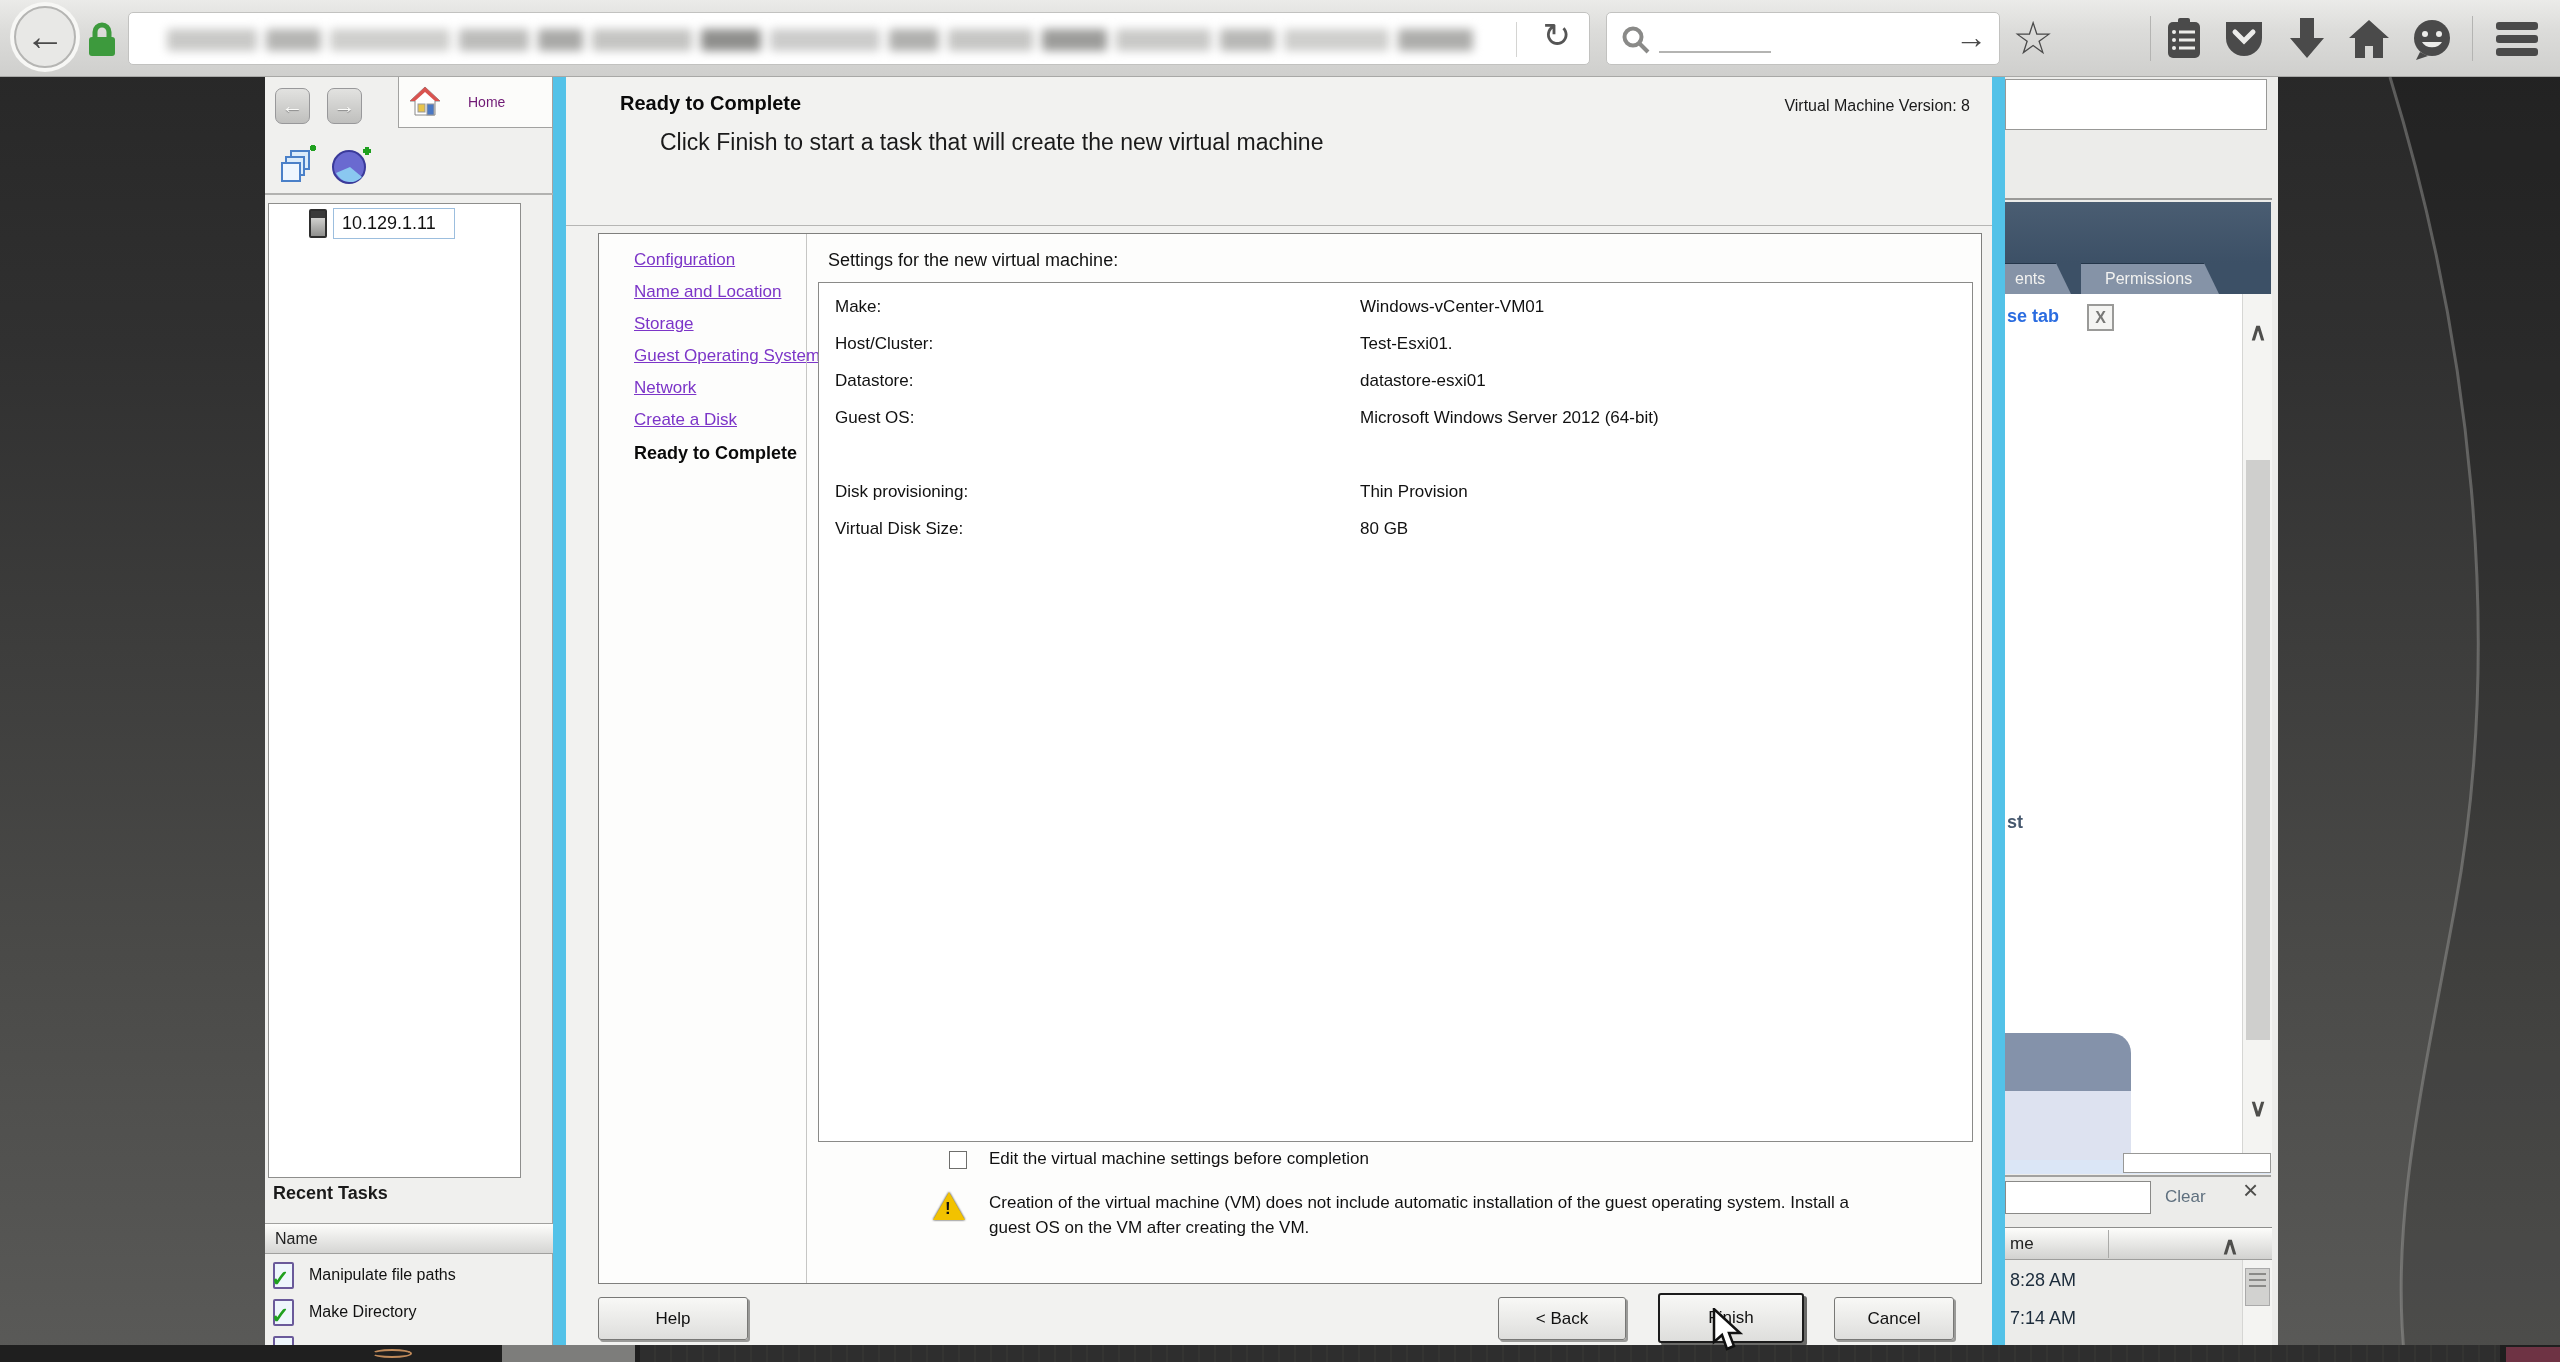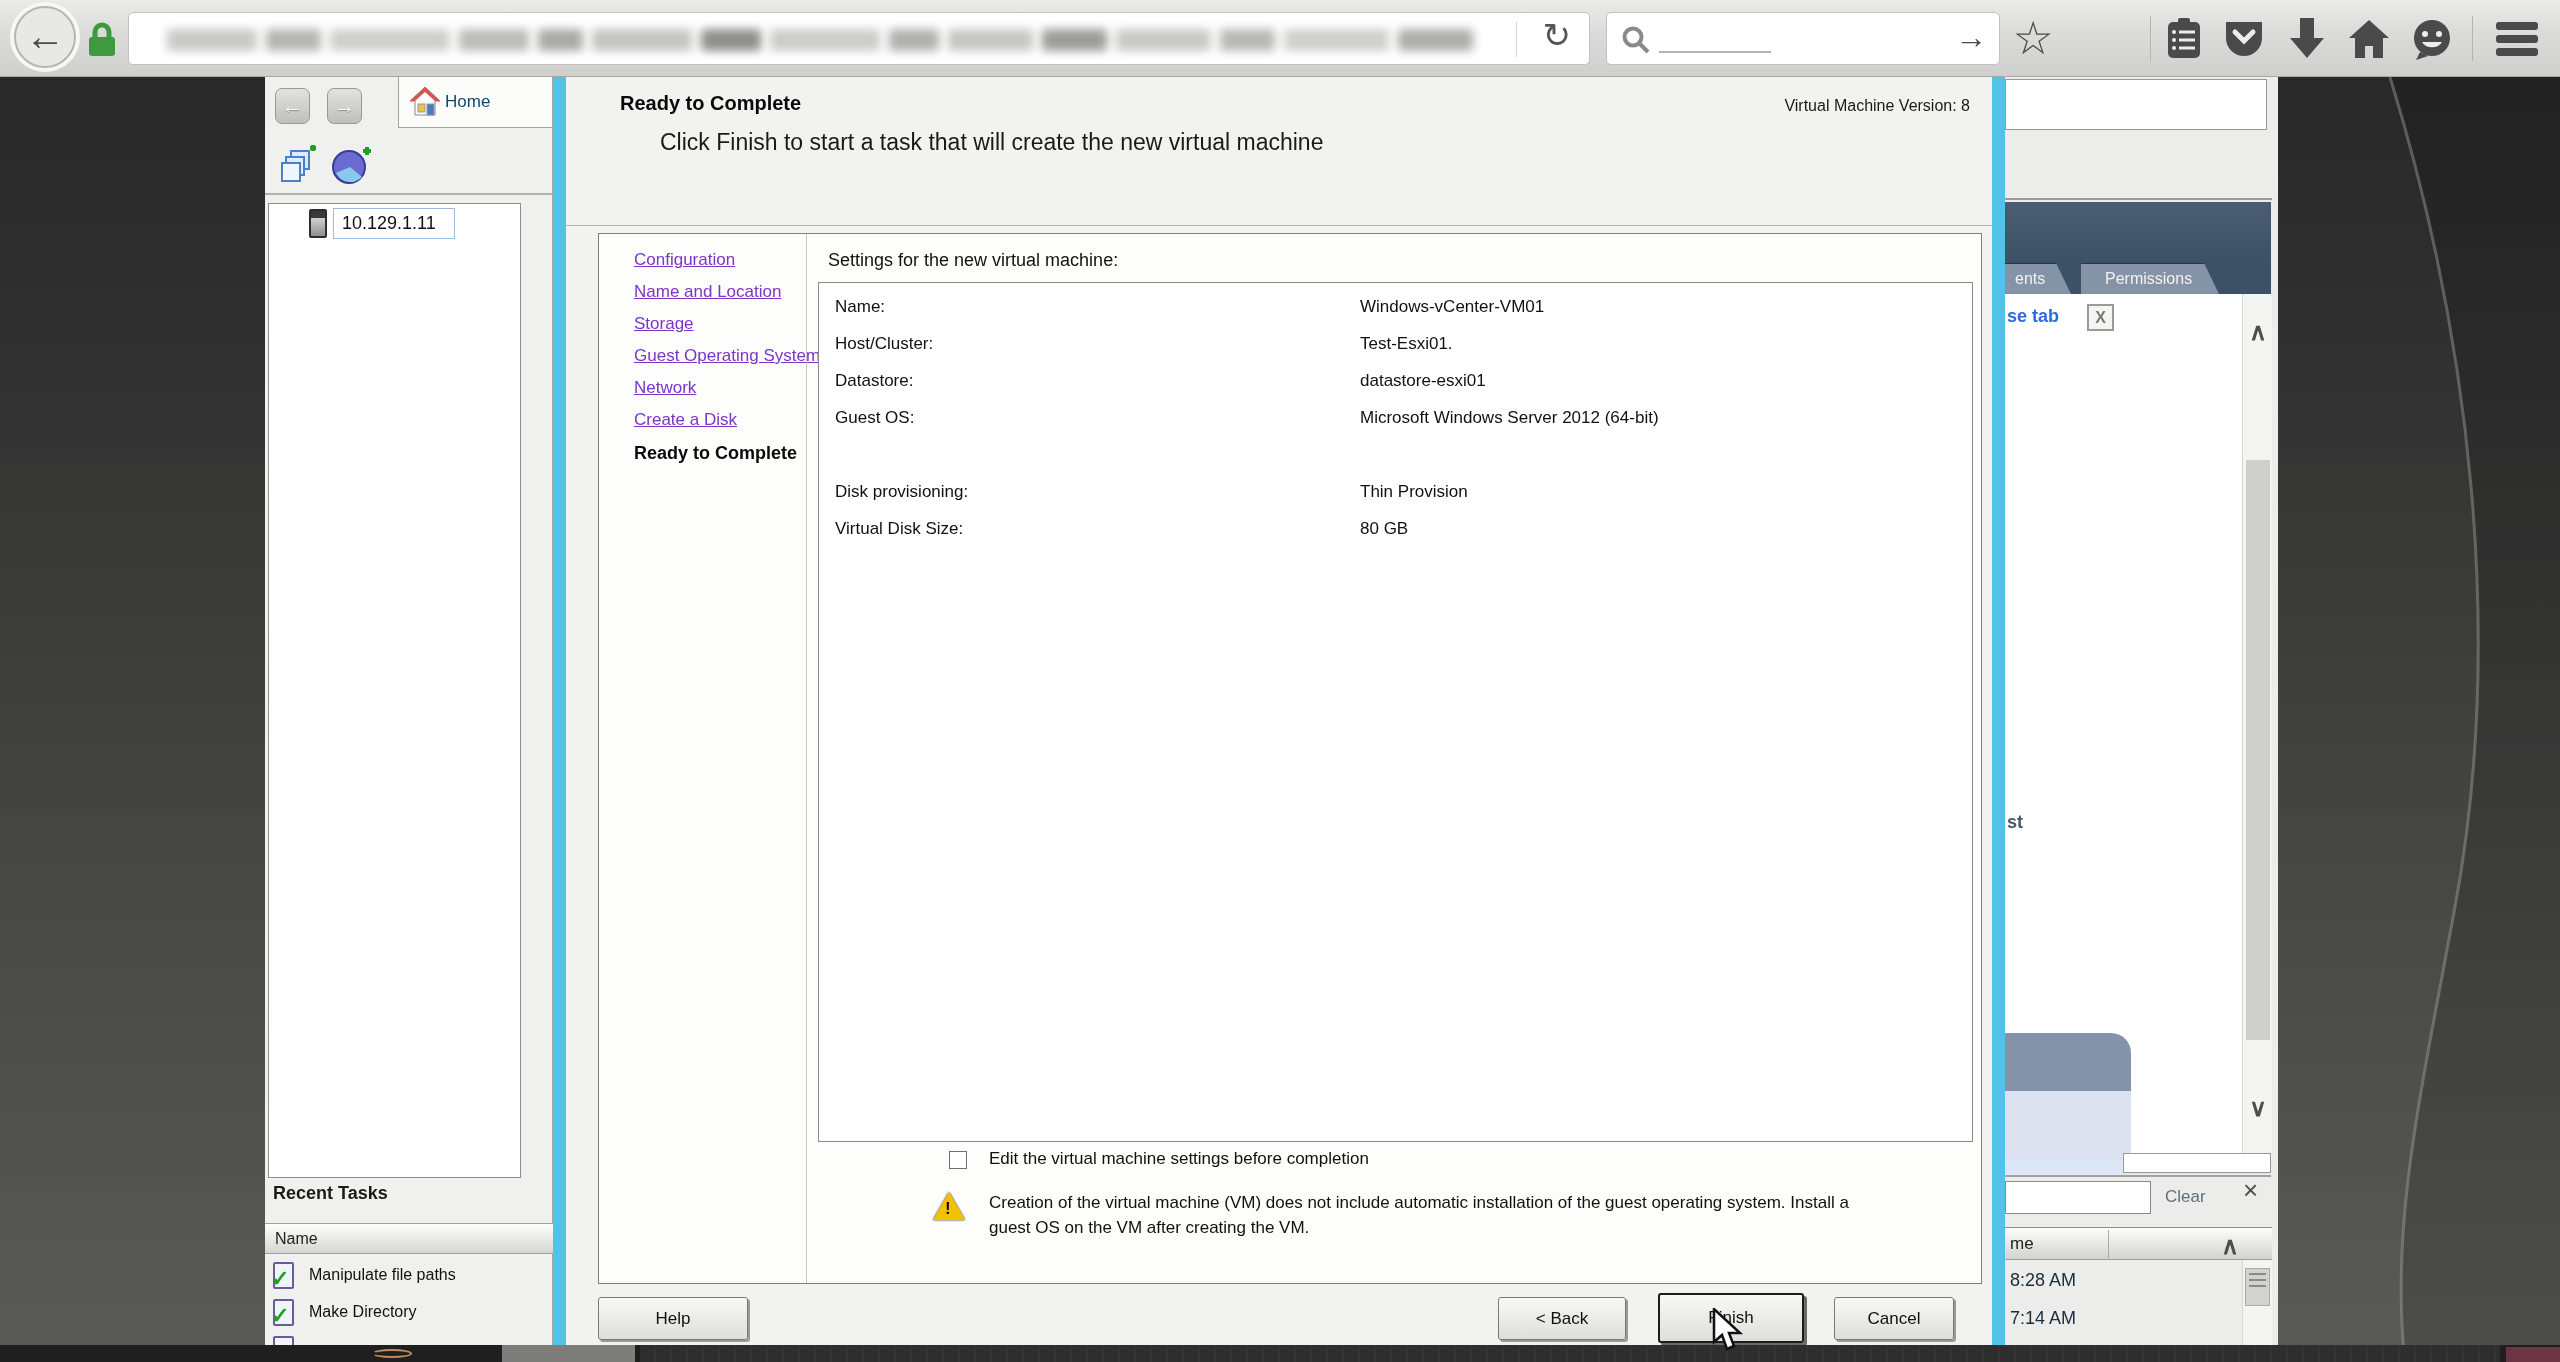--- a/index.html
+++ b/index.html
@@ -40,21 +40,21 @@
   .vwin { position:absolute; left:265px; top:77px; width:2013px; height:1268px; background:#ececea; }
 
   
   .lpanel { position:absolute; left:0; top:0; width:288px; height:1268px; background:#f0f0ee;
             border-right:1px solid #a4a4a2; }
   .navbtn { position:absolute; top:11px; width:35px; height:36px; border:1px solid #98989a; border-radius:7px;
             background:linear-gradient(180deg,#e2e2e0,#bfbfbd); color:#fbfbf9; text-align:center;
             line-height:34px; font-size:22px; font-weight:bold; text-shadow:0 1px 1px #888; }
   .home-tab { position:absolute; left:133px; top:0; width:155px; height:51px; background:#fcfcfa;
               border:1px solid #a2a2a0; border-top:none; display:flex; align-items:center; }
-  .home-lbl { font-size:17px; color:#0c4a6e; margin-left:4px; }
+  .home-lbl { font-size:14px; color:#701a75; margin-left:27px; }
   .lp-sep { position:absolute; left:0; top:116px; width:288px; height:2px; background:#b2b2b0; }
   .tree { position:absolute; left:3px; top:126px; width:253px; height:975px; background:#fff;
           border:1px solid #8e8e8c; }
   .hosticon { position:absolute; left:40px; top:5px; width:18px; height:29px;
               background:linear-gradient(180deg,#3a3a3a 0%,#3a3a3a 28%,#cfcfcd 30%,#8f8f8d 100%);
               border:2px solid #2e2e2e; border-radius:2px; }
   .hostbox { position:absolute; left:64px; top:4px; width:122px; height:31px; background:#fff;
              border:1px solid #9cbede; font-size:18px; color:#111; line-height:29px; padding-left:8px; }
   .rt-title { position:absolute; left:8px; top:1106px; font-size:18px; font-weight:bold; color:#1a1a1a; }
   .rt-head { position:absolute; left:0; top:1146px; width:288px; height:31px;
@@ -325,21 +325,21 @@
             <a href="#">Network</a>
             <a href="#">Create a Disk</a>
             <div class="cur">Ready to Complete</div>
           </div>
           <div class="wdiv"></div>
 
           <div class="set-head">Settings for the new virtual machine:</div>
 
           <div class="setbox">
             <div class="srow" style="top:6px;">
-              <span class="k">Name:</span>
+              <span class="k">Make:</span>
                 <span class="v">Windows-vCenter-VM01</span>
               </div>
             <div class="srow" style="top:43px;">
               <span class="k">Host/Cluster:</span>
                 <span class="v">Test-Esxi01.</span>
               </div>
             <div class="srow" style="top:80px;">
               <span class="k">Datastore:</span>
                 <span class="v">datastore-esxi01</span>
               </div>

